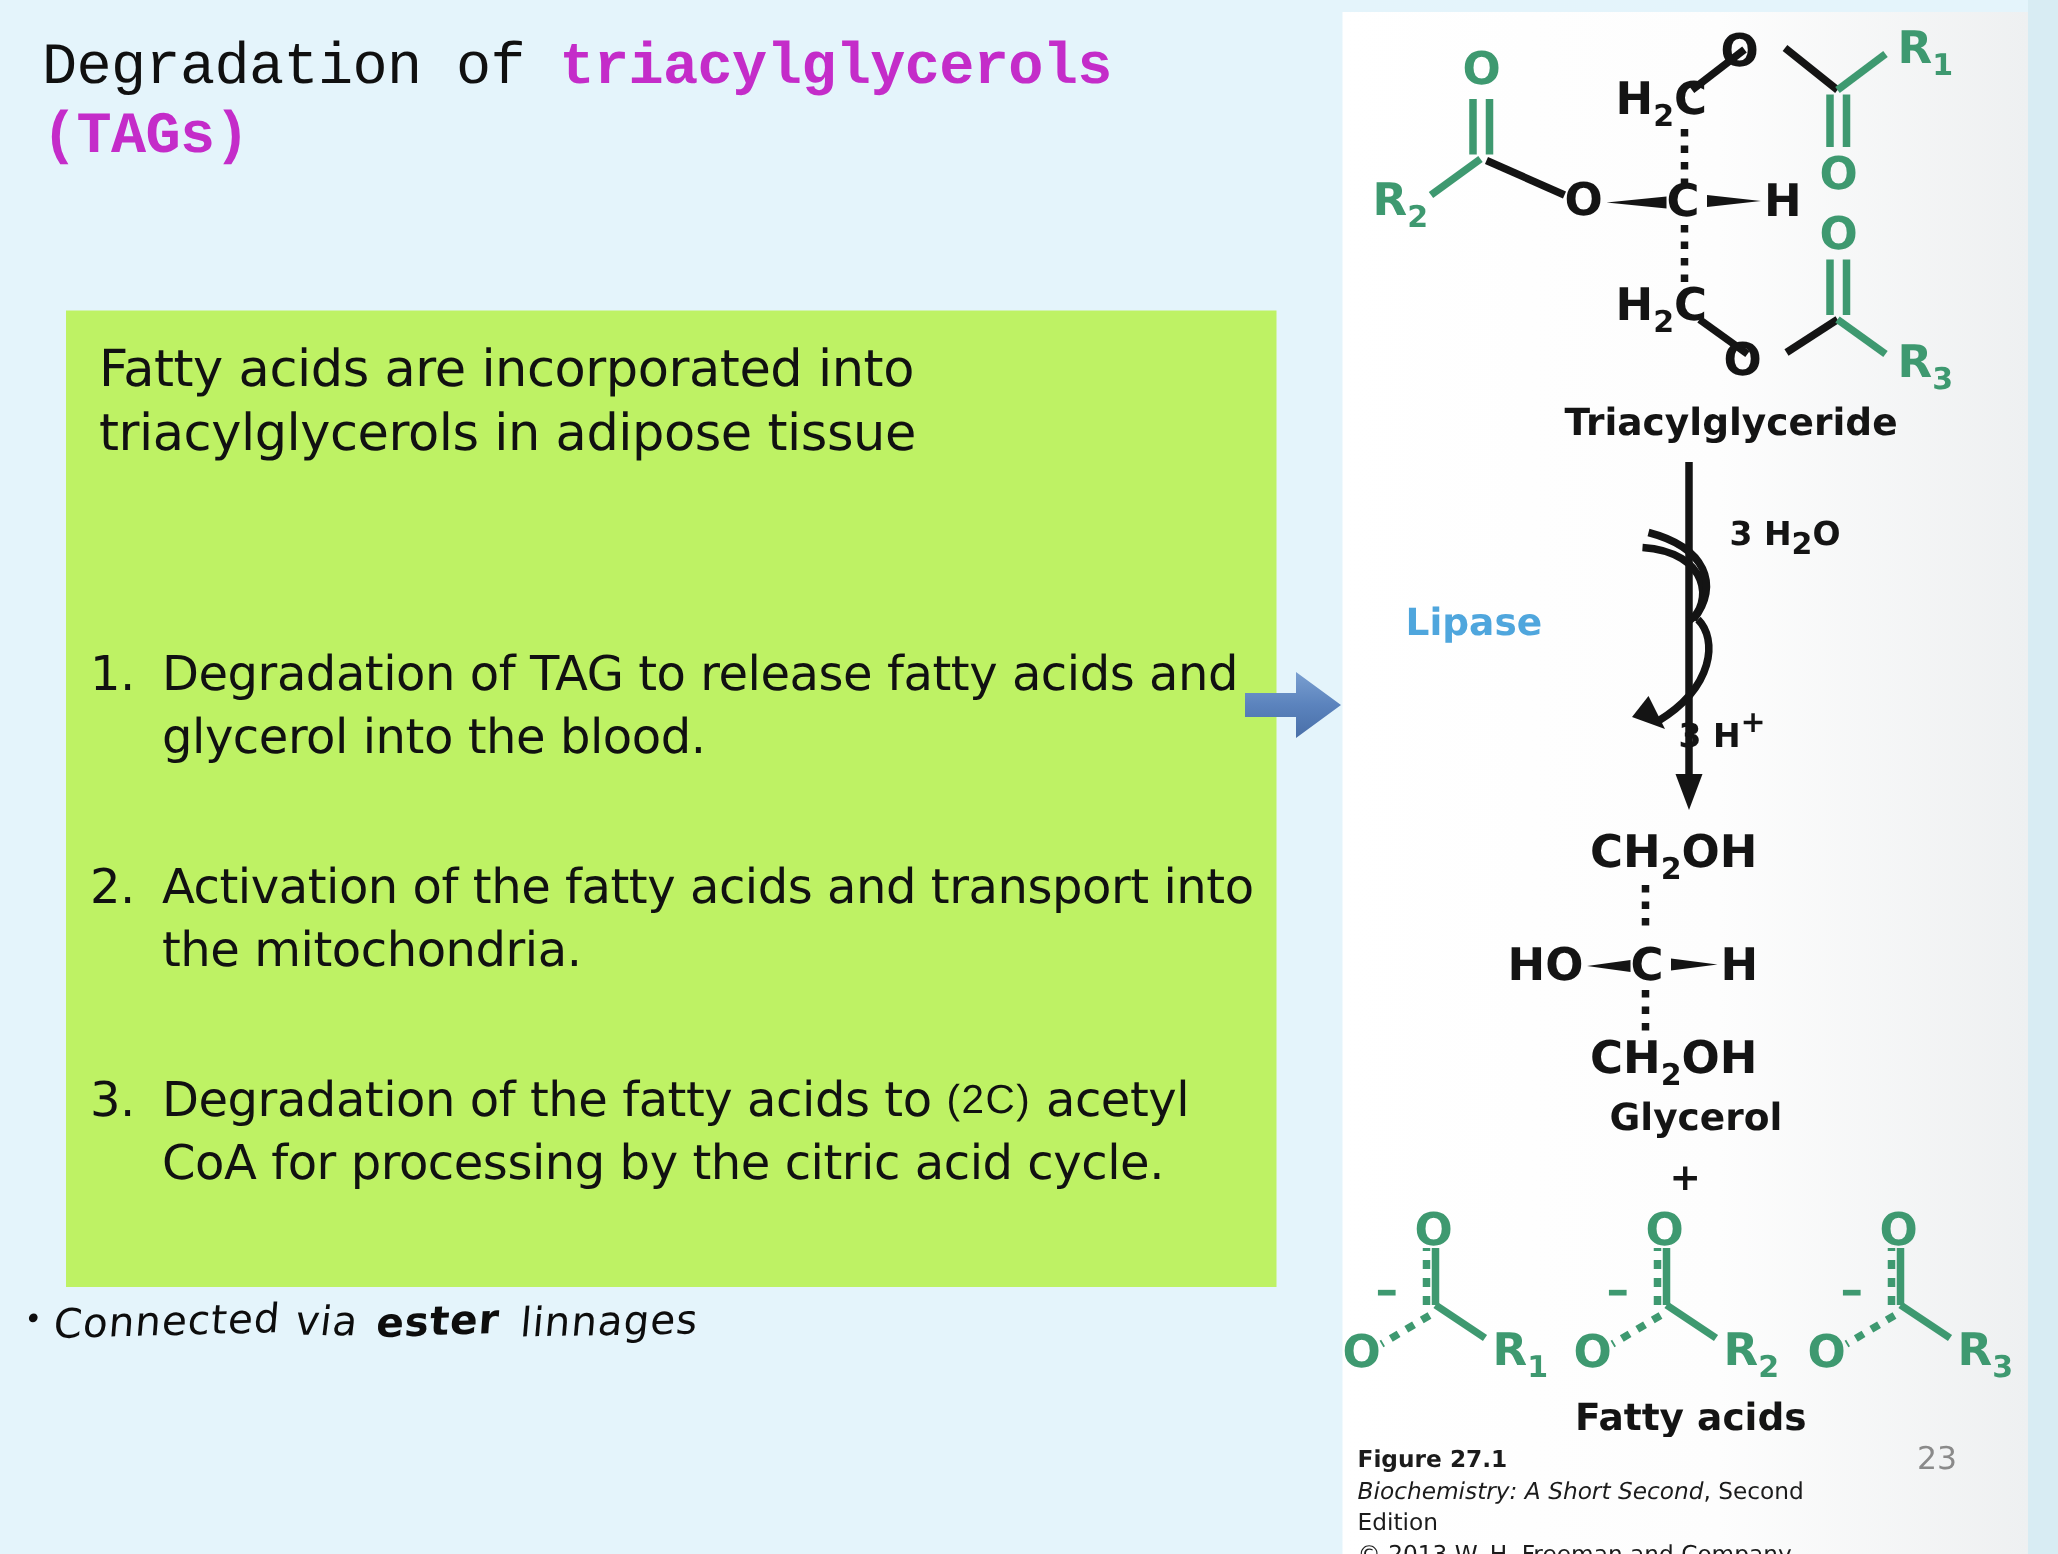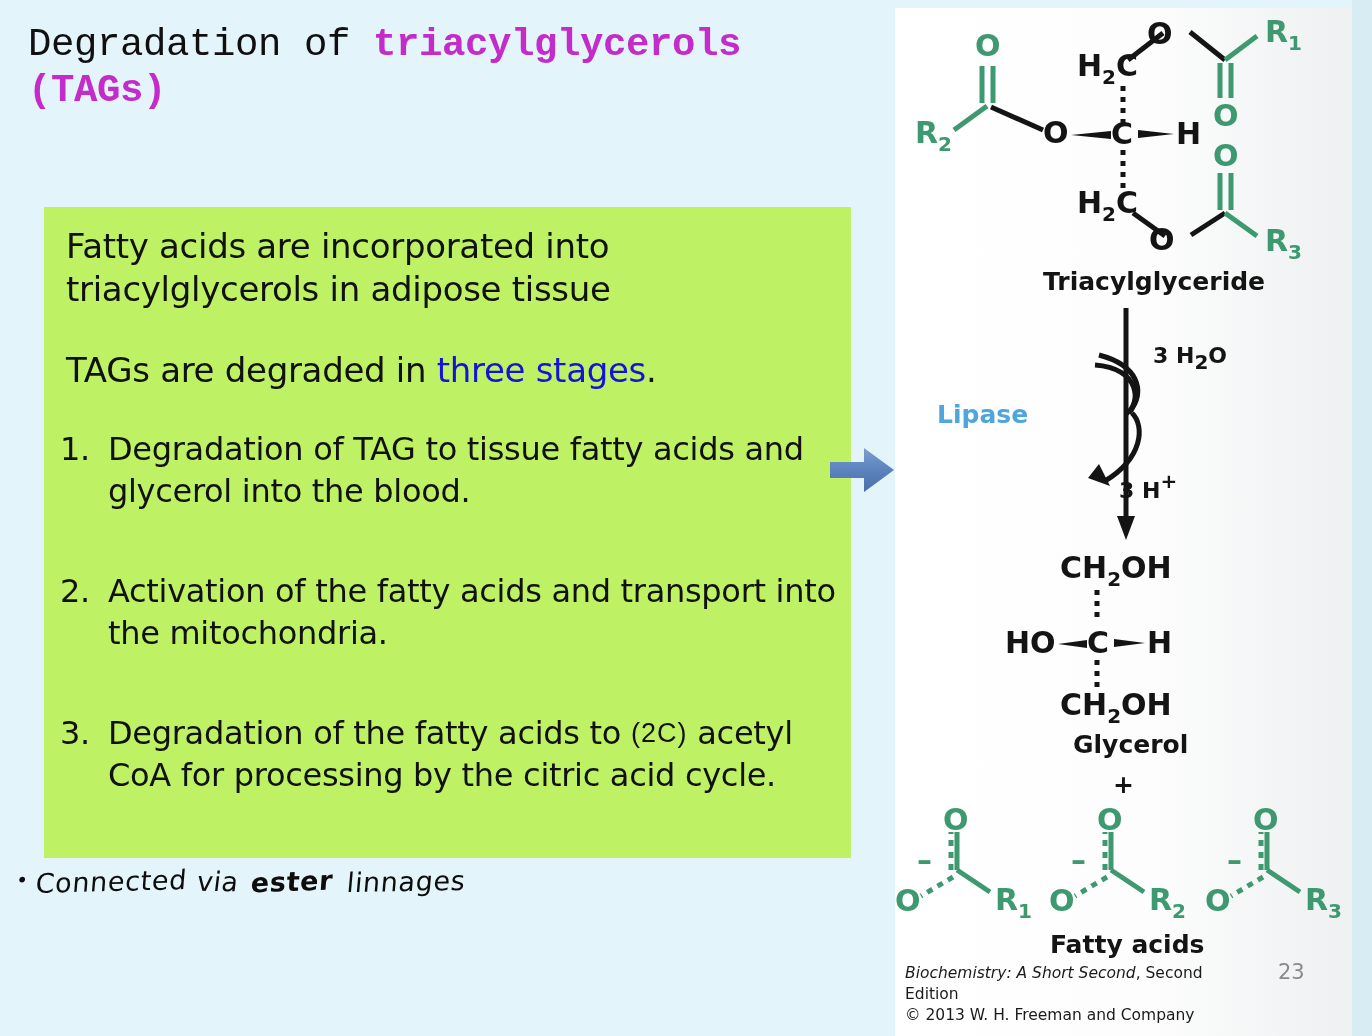--- a/index.html
+++ b/index.html
@@ -74,27 +74,24 @@
 <body>
 
 <div id="slide-title">
   <span>Degradation of </span><span class="hl">triacylglycerols (TAGs)</span>
 </div>
 
 <div id="content-box">
 
   <div id="para-1" class="body-line">Fatty acids are  incorporated into triacylglycerols in adipose tissue</div>
 
-  <div id="para-2" class="body-line">
-    <span>TAGs are degraded in </span><span class="blue">three stages</span><span>.</span>
-  </div>
 
   <div id="item-1" class="num-item">
     <span class="num">1.</span>
-    <span class="txt">Degradation of TAG to tissue fatty acids and glycerol into the blood.</span>
+    <span class="txt">Degradation of TAG to release fatty acids and glycerol into the blood.</span>
   </div>
 
   <div id="item-2" class="num-item">
     <span class="num">2.</span>
     <span class="txt">Activation of the fatty acids and transport into the mitochondria.</span>
   </div>
 
   <div id="item-3" class="num-item">
     <span class="num">3.</span>
     <span class="txt"><span>Degradation of the fatty acids to </span><span class="hand-inline">(2C)</span><span> acetyl CoA for processing by the citric acid cycle.</span></span>
@@ -228,20 +225,21 @@
       <text class="atomg" x="358" y="822">O</text>
       <text class="atomg" x="310" y="903">O</text>
       <text class="atomg" x="332" y="862">–</text>
       <text class="atomg" x="410" y="902">R<tspan class="sub" dy="8">3</tspan></text>
     </g>
 
     <text class="lbl" x="155" y="945">Fatty acids</text>
   </svg>
 
   <div id="fig-caption">
+    <div class="cap-bold">Figure 27.1</div>
     <div><span class="cap-ital">Biochemistry: A Short Second</span><span>, Second Edition</span></div>
     <div>© 2013 W. H. Freeman and Company</div>
   </div>
 
   <div id="page-number">23</div>
 </div>
 
 <div id="figure-right-strip"></div>
 
 </body></html>

